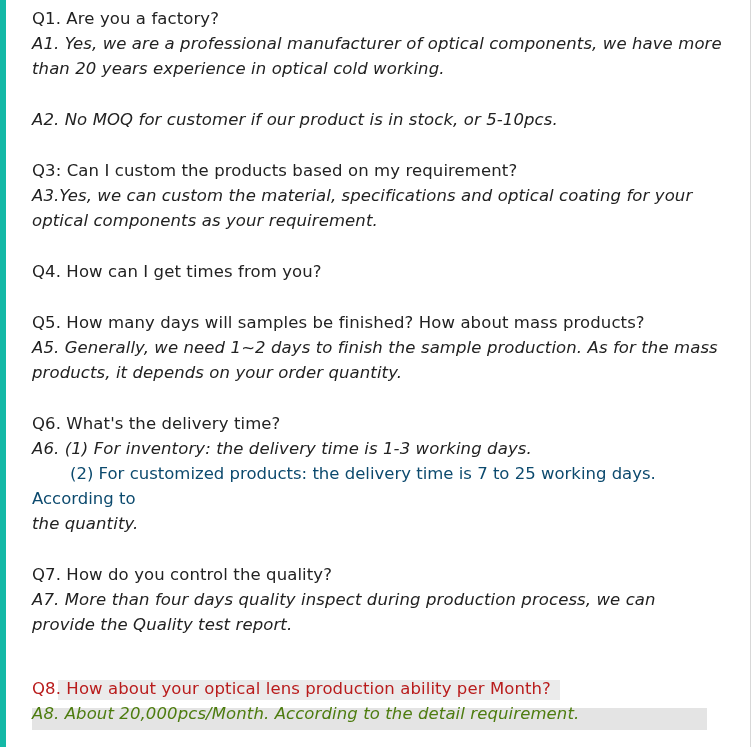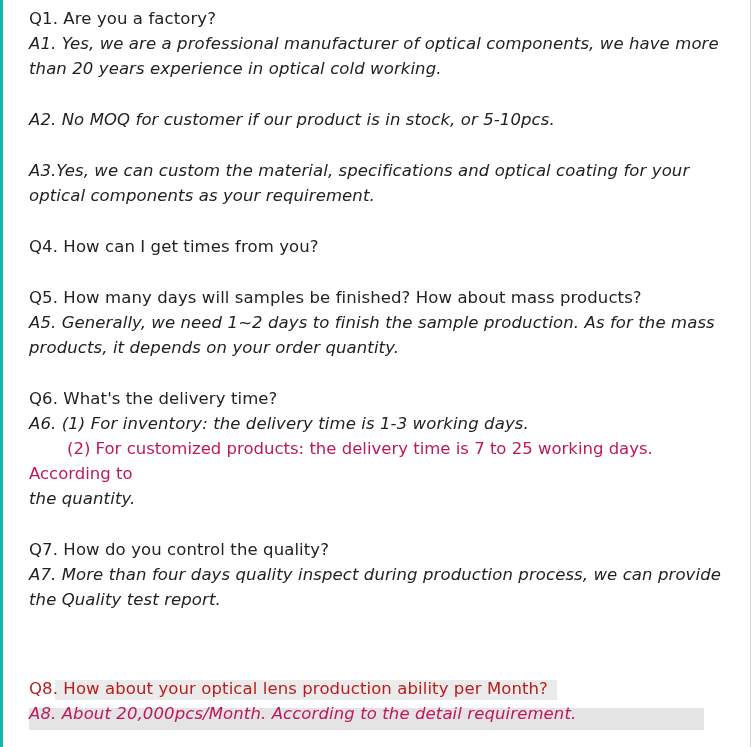--- a/index.html
+++ b/index.html
@@ -13,21 +13,21 @@
     font-family: "DejaVu Sans", sans-serif;
     overflow: hidden;
   }
   .page {
     position: relative;
     width: 751px;
     height: 747px;
     box-sizing: border-box;
     background: #ffffff;
     border-right: 1px solid #d8d8d8;
-    border-left: 3px solid #14b8a6;
+    border-left: 6px solid #14b8a6;
   }
   .faq-list {
     padding: 6px 28px 0 26px;
   }
   .faq-block {
     margin: 0 0 26px 0;
   }
   .faq-block:last-child {
     margin-bottom: 16px;
   }
@@ -37,29 +37,29 @@
     color: #222222;
     letter-spacing: 0.1px;
   }
   .a-line {
     margin-top: 0;
     font-style: italic;
   }
   .indent-line {
     font-size: 16.5px;
     line-height: 25px;
-    color: #be185d;
+    color: #0c4a6e;
     text-indent: 38px;
   }
   
   .faded-1 {
     color: #b91c1c;
   }
   .faded-2 {
-    color: #be185d;
+    color: #4d7c0f;
   }
   .fade-band-1 {
     position: absolute;
     left: 52px;
     top: 680px;
     width: 502px;
     height: 20px;
     background: #ebebeb;
     z-index: 0;
   }
@@ -94,20 +94,21 @@
     <div class="faq-block">
       <div class="q-line">Q1. Are you a factory?</div>
       <div class="a-line">A1. Yes, we are a professional manufacturer of optical components, we have more than 20 years experience in optical cold working.</div>
     </div>
 
     <div class="faq-block">
       <div class="a-line">A2. No MOQ for customer if our product is in stock,  or 5-10pcs.</div>
     </div>
 
     <div class="faq-block">
+      <div class="q-line">Q3: Can I custom the products based on my requirement?</div>
       <div class="a-line">A3.Yes, we can custom the material, specifications and optical coating for your optical components as your requirement.</div>
     </div>
 
     <div class="faq-block">
       <div class="q-line">Q4. How can I get times from you?</div>
     </div>
 
     <div class="faq-block">
       <div class="q-line">Q5. How many days will samples be finished? How about mass products?</div>
       <div class="a-line">A5. Generally, we need 1~2 days to finish the sample production. As for the mass products, it depends on your order quantity.</div>

